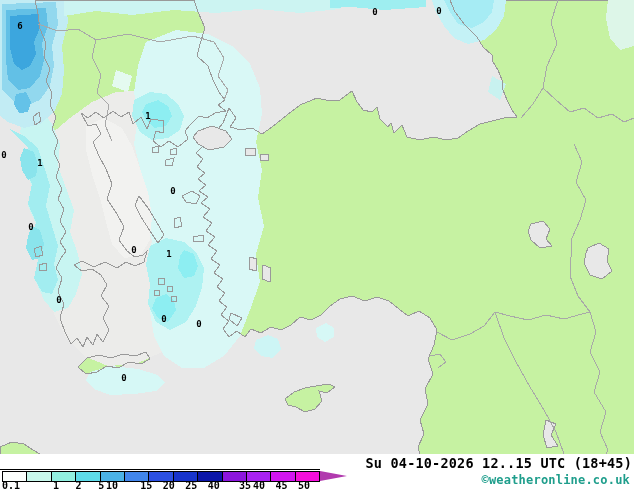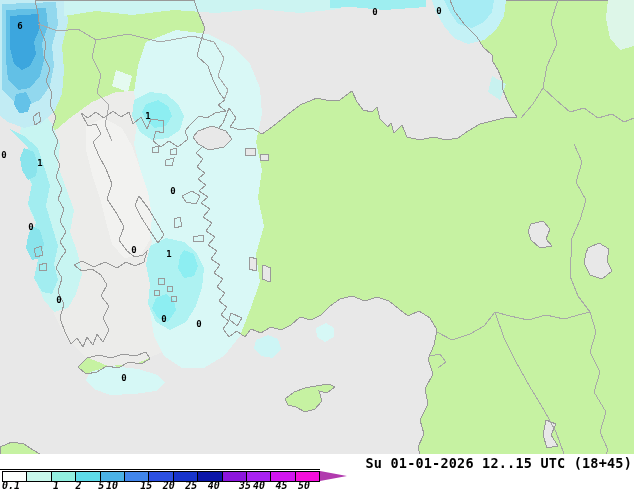--- a/index.html
+++ b/index.html
@@ -13,21 +13,21 @@
   .legend-title{position:absolute;left:2px;top:0px;font-size:15px;font-weight:bold;
     color:#000;letter-spacing:0.5px;white-space:nowrap;}
   .legend-title .unit{margin-left:8px;}
   .legend-title .model{margin-left:14px;}
   .legend-underline{position:absolute;left:0;top:15px;width:320px;height:1px;background:#000;}
   .colorbar{position:absolute;left:2px;top:17px;width:316px;height:9px;
     border:1px solid #000;display:flex;}
   .colorbar .block{flex:1 1 auto;border-right:1px solid #000;}
   .colorbar .block:last-child{border-right:none;}
   .scale-arrow{position:absolute;left:320px;top:17px;}
-  .scale-labels{position:absolute;left:2px;top:27px;width:330px;height:10px;font-style:italic;}
+  .scale-labels{position:absolute;left:2px;top:27px;width:330px;height:10px;}
   .scale-labels span{position:absolute;top:0;transform:translateX(-50%);
     font-size:10px;font-weight:bold;color:#000;line-height:1;}
   .stamp{position:absolute;right:2px;top:1px;font-size:13.5px;font-weight:bold;
     color:#000;letter-spacing:0.2px;white-space:nowrap;}
   .copyright{position:absolute;right:4px;top:19px;font-size:12px;font-weight:bold;
     color:#1f9e8c;letter-spacing:0.2px;white-space:nowrap;}
 </style>
 </head>
 <body>
 
@@ -172,14 +172,15 @@
       <span style="left: 110px;">10</span>
       <span style="left: 144.24px;">15</span>
       <span style="left: 166.78px;">20</span>
       <span style="left: 189.32px;">25</span>
       <span style="left: 211.86px;">40</span>
       <span style="left: 243px;">35</span>
       <span style="left: 256.94px;">40</span>
       <span style="left: 279.48px;">45</span>
       <span style="left: 302.02px;">50</span>
     </div>
-  <div class="stamp">Su 01-01-2026 12..15 UTC (18+45)</div>
+  <div class="stamp">Su 04-10-2026 12..15 UTC (18+45)</div>
+  <div class="copyright">©weatheronline.co.uk</div>
 </div>
 
 </body></html>

